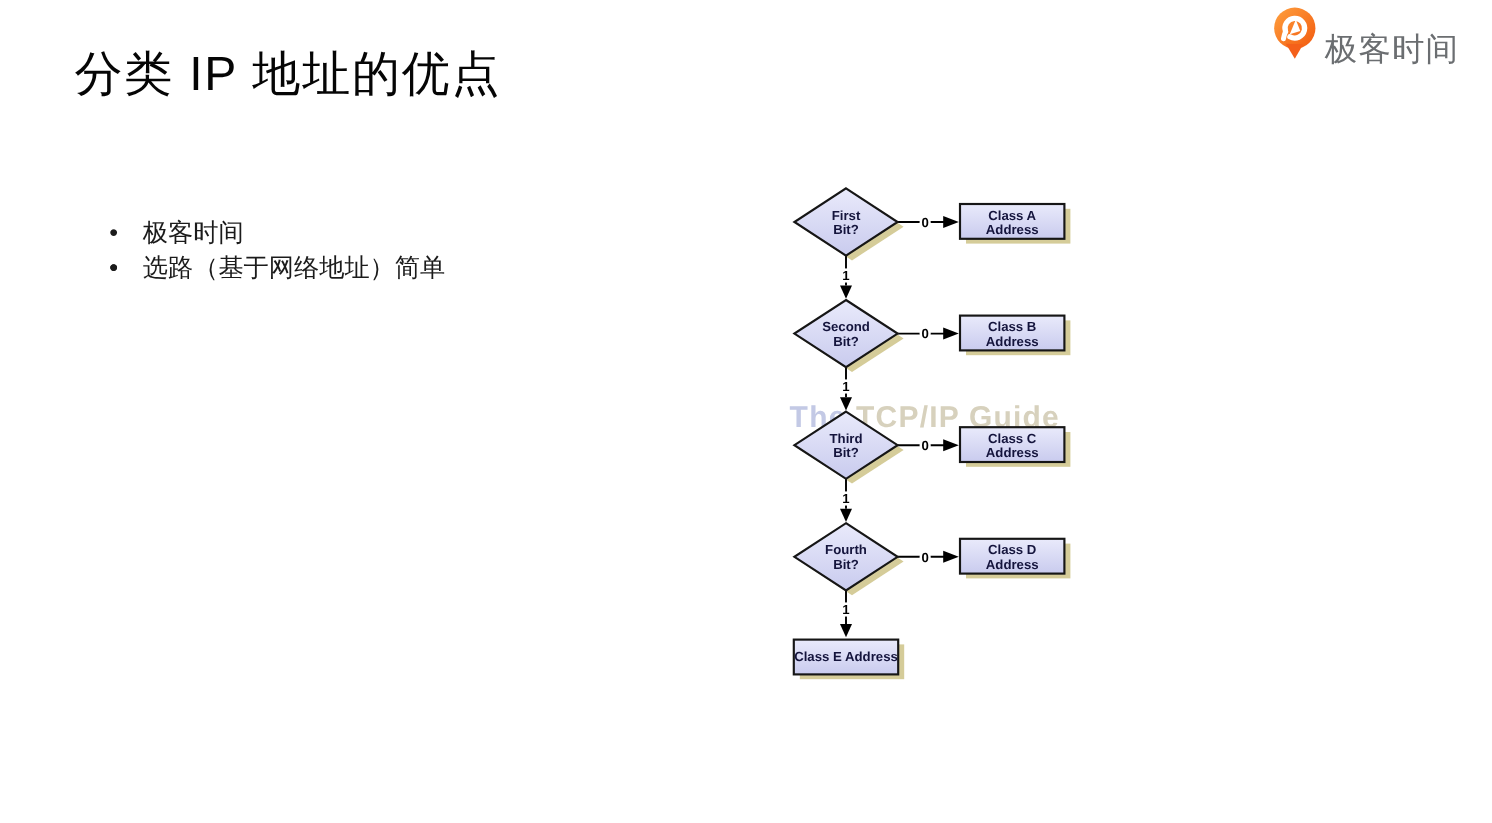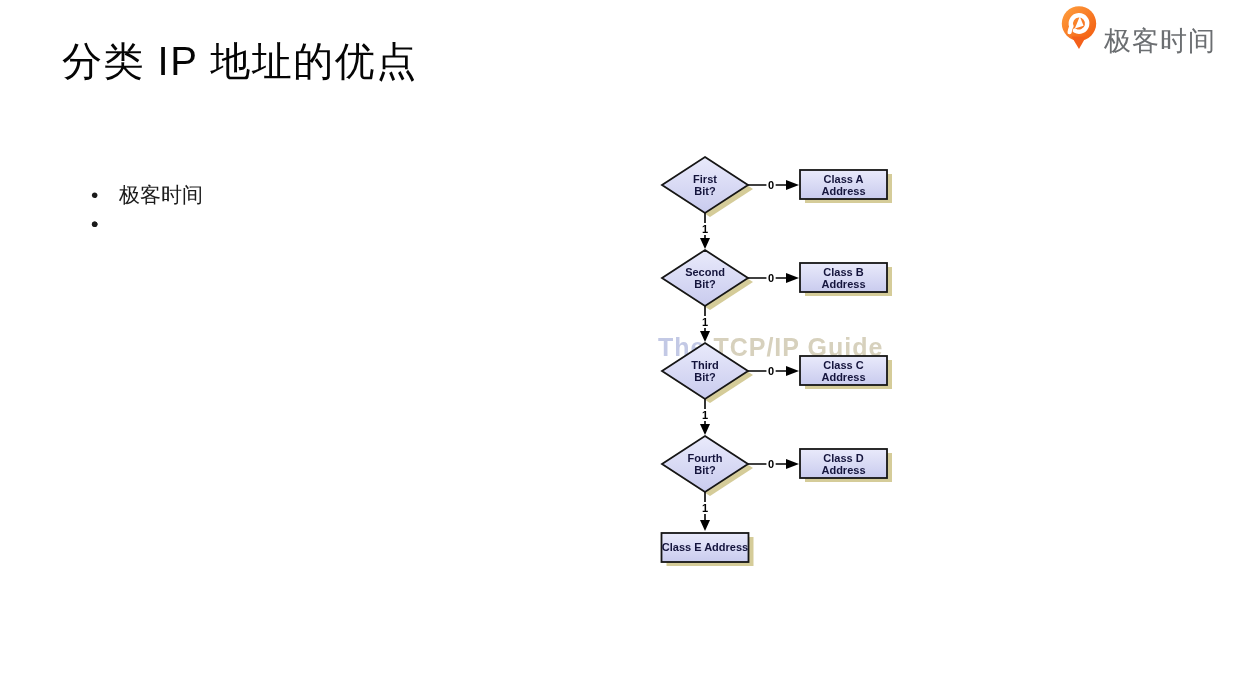--- a/index.html
+++ b/index.html
@@ -41,21 +41,21 @@
 </head>
 <body>
 
 <main>
 
   <h1 class="slide-title">分类 IP 地址的优点</h1>
 
   <ul class="bullets">
     <li><span class="dot">•</span><span>极客时间</span></li>
     <li><span class="dot">•</span></li>
-    <li><span class="dot">•</span></li>
+    <li><span class="dot">•</span><span>选路（基于网络地址）简单</span></li>
   </ul>
 
   <div class="brand">
     <svg width="40" height="45" viewBox="0 0 40 45" aria-hidden="true">
       <defs>
         <linearGradient id="pinGrad" x1="0" y1="0" x2="1" y2="1">
           <stop offset="0" stop-color="#FFA13F"></stop>
           <stop offset="1" stop-color="#F2590E"></stop>
         </linearGradient>
       </defs>

